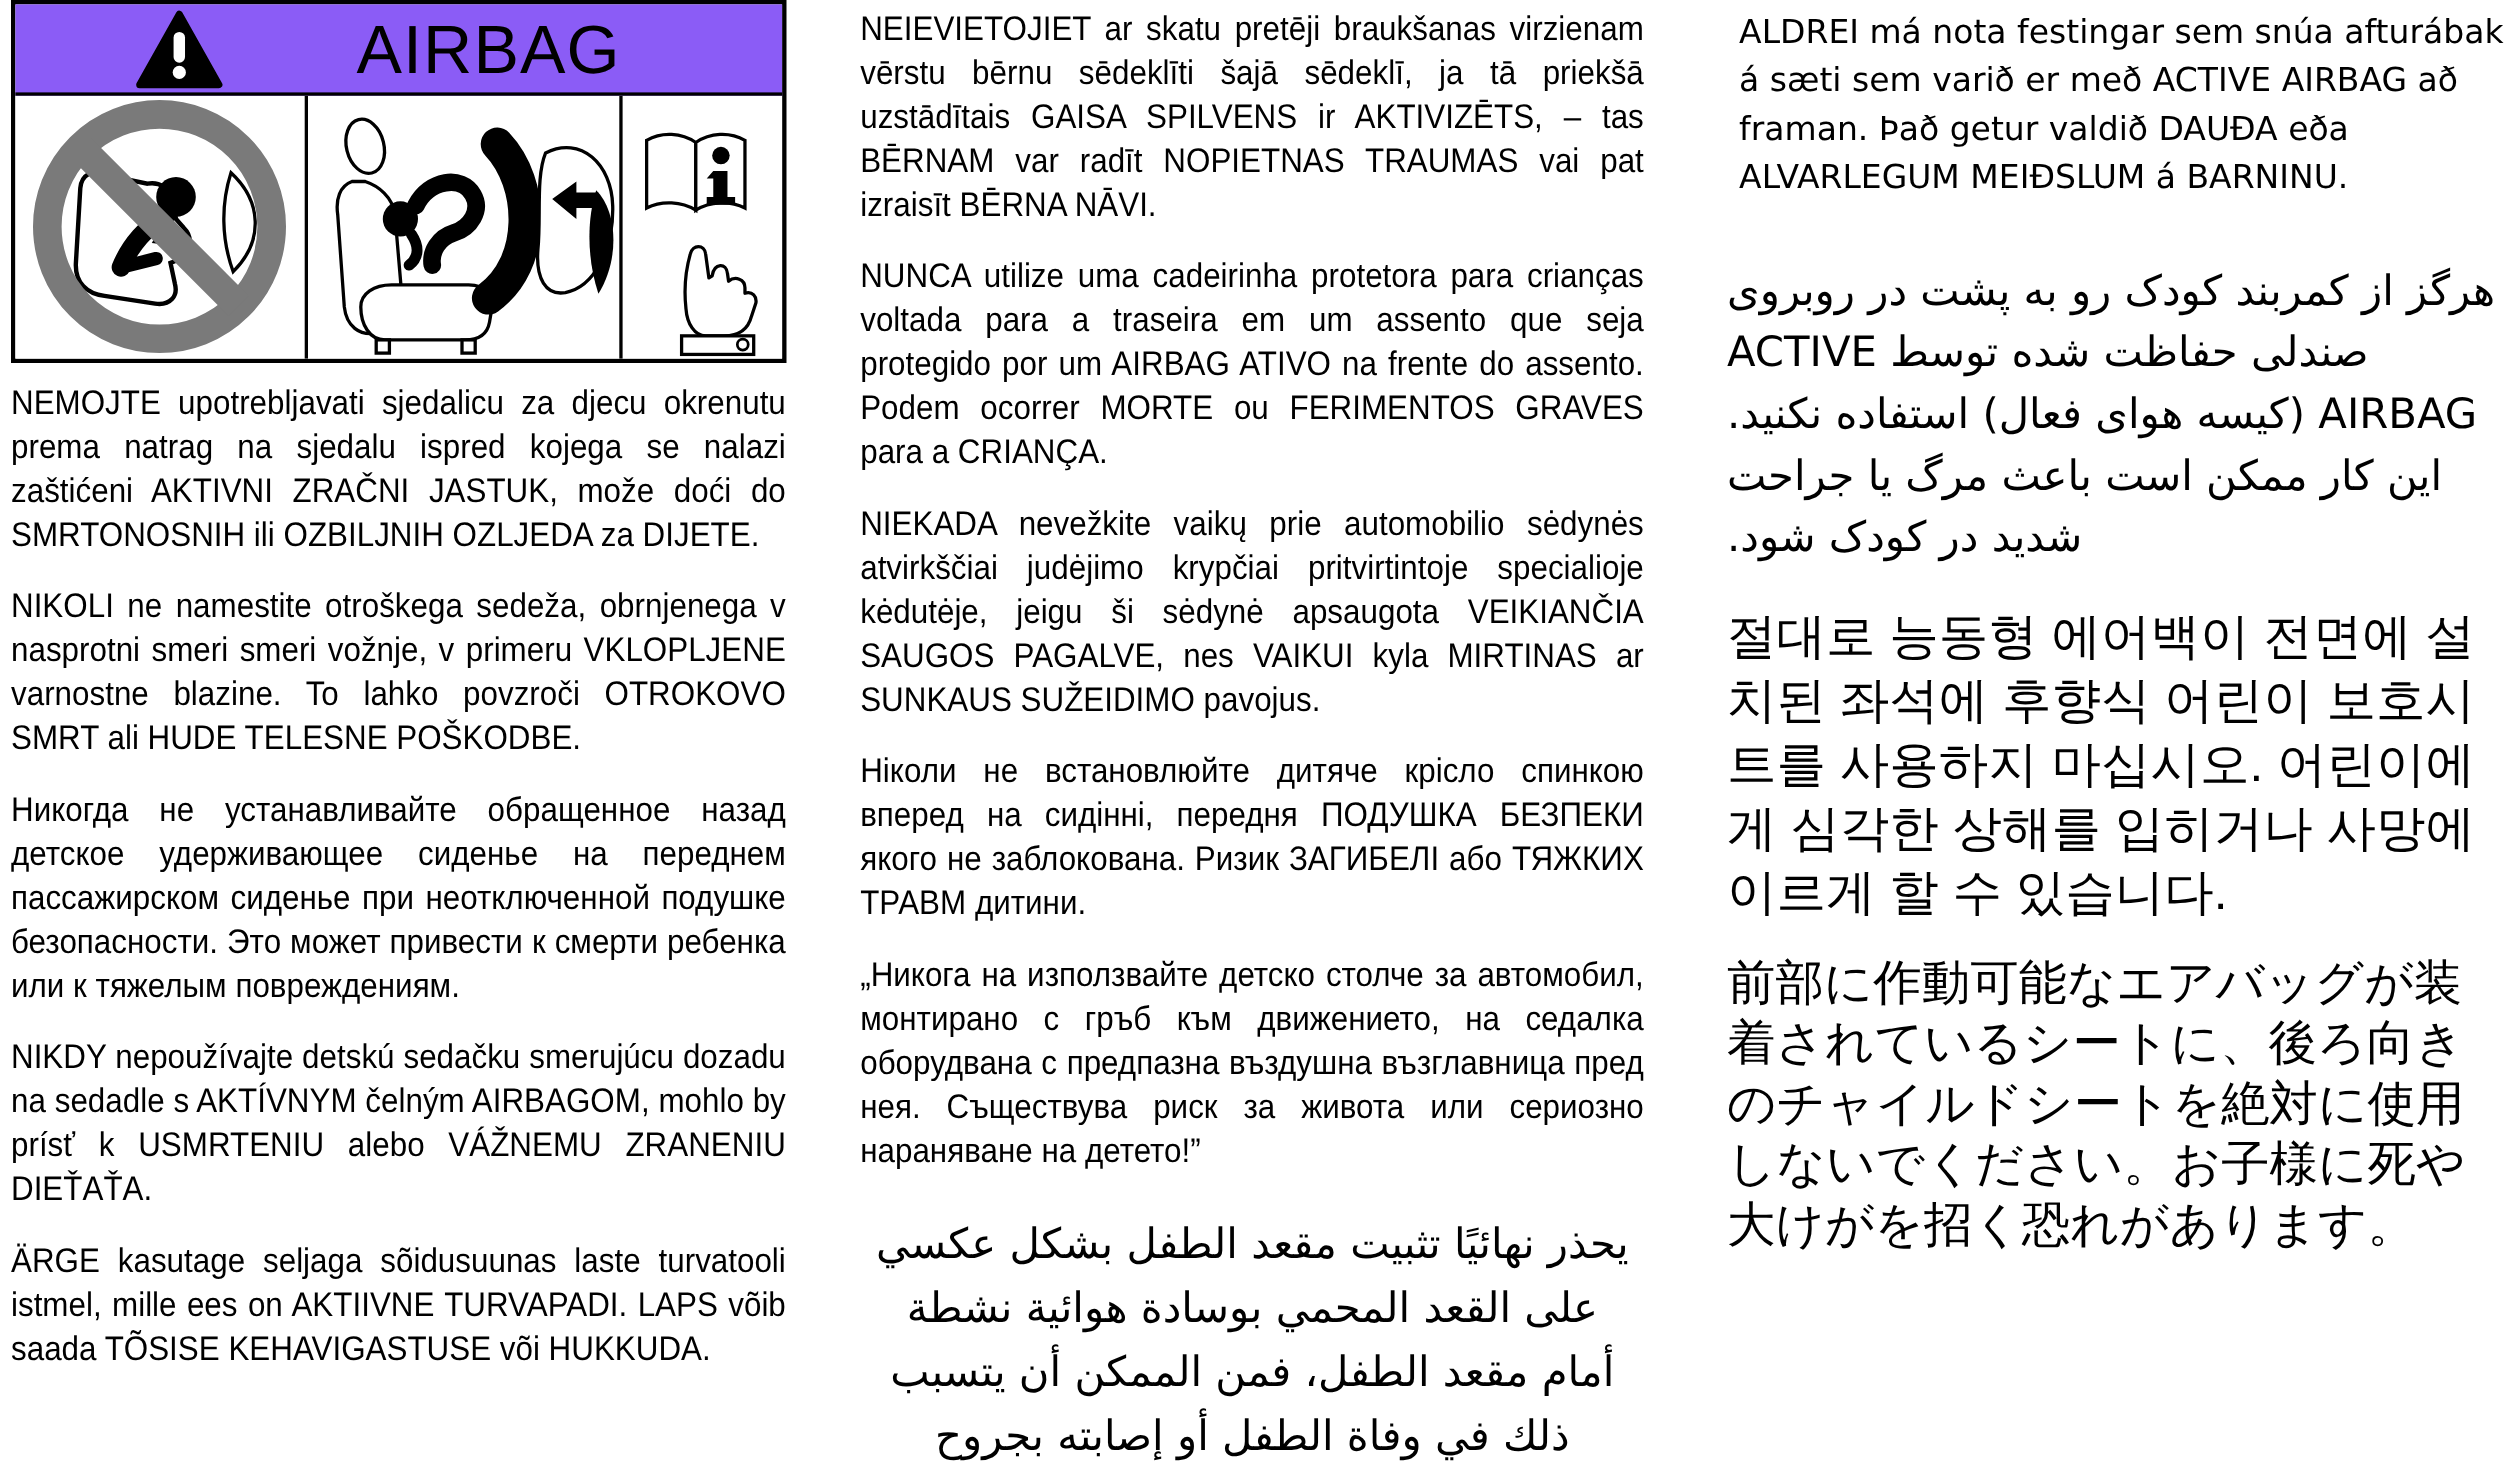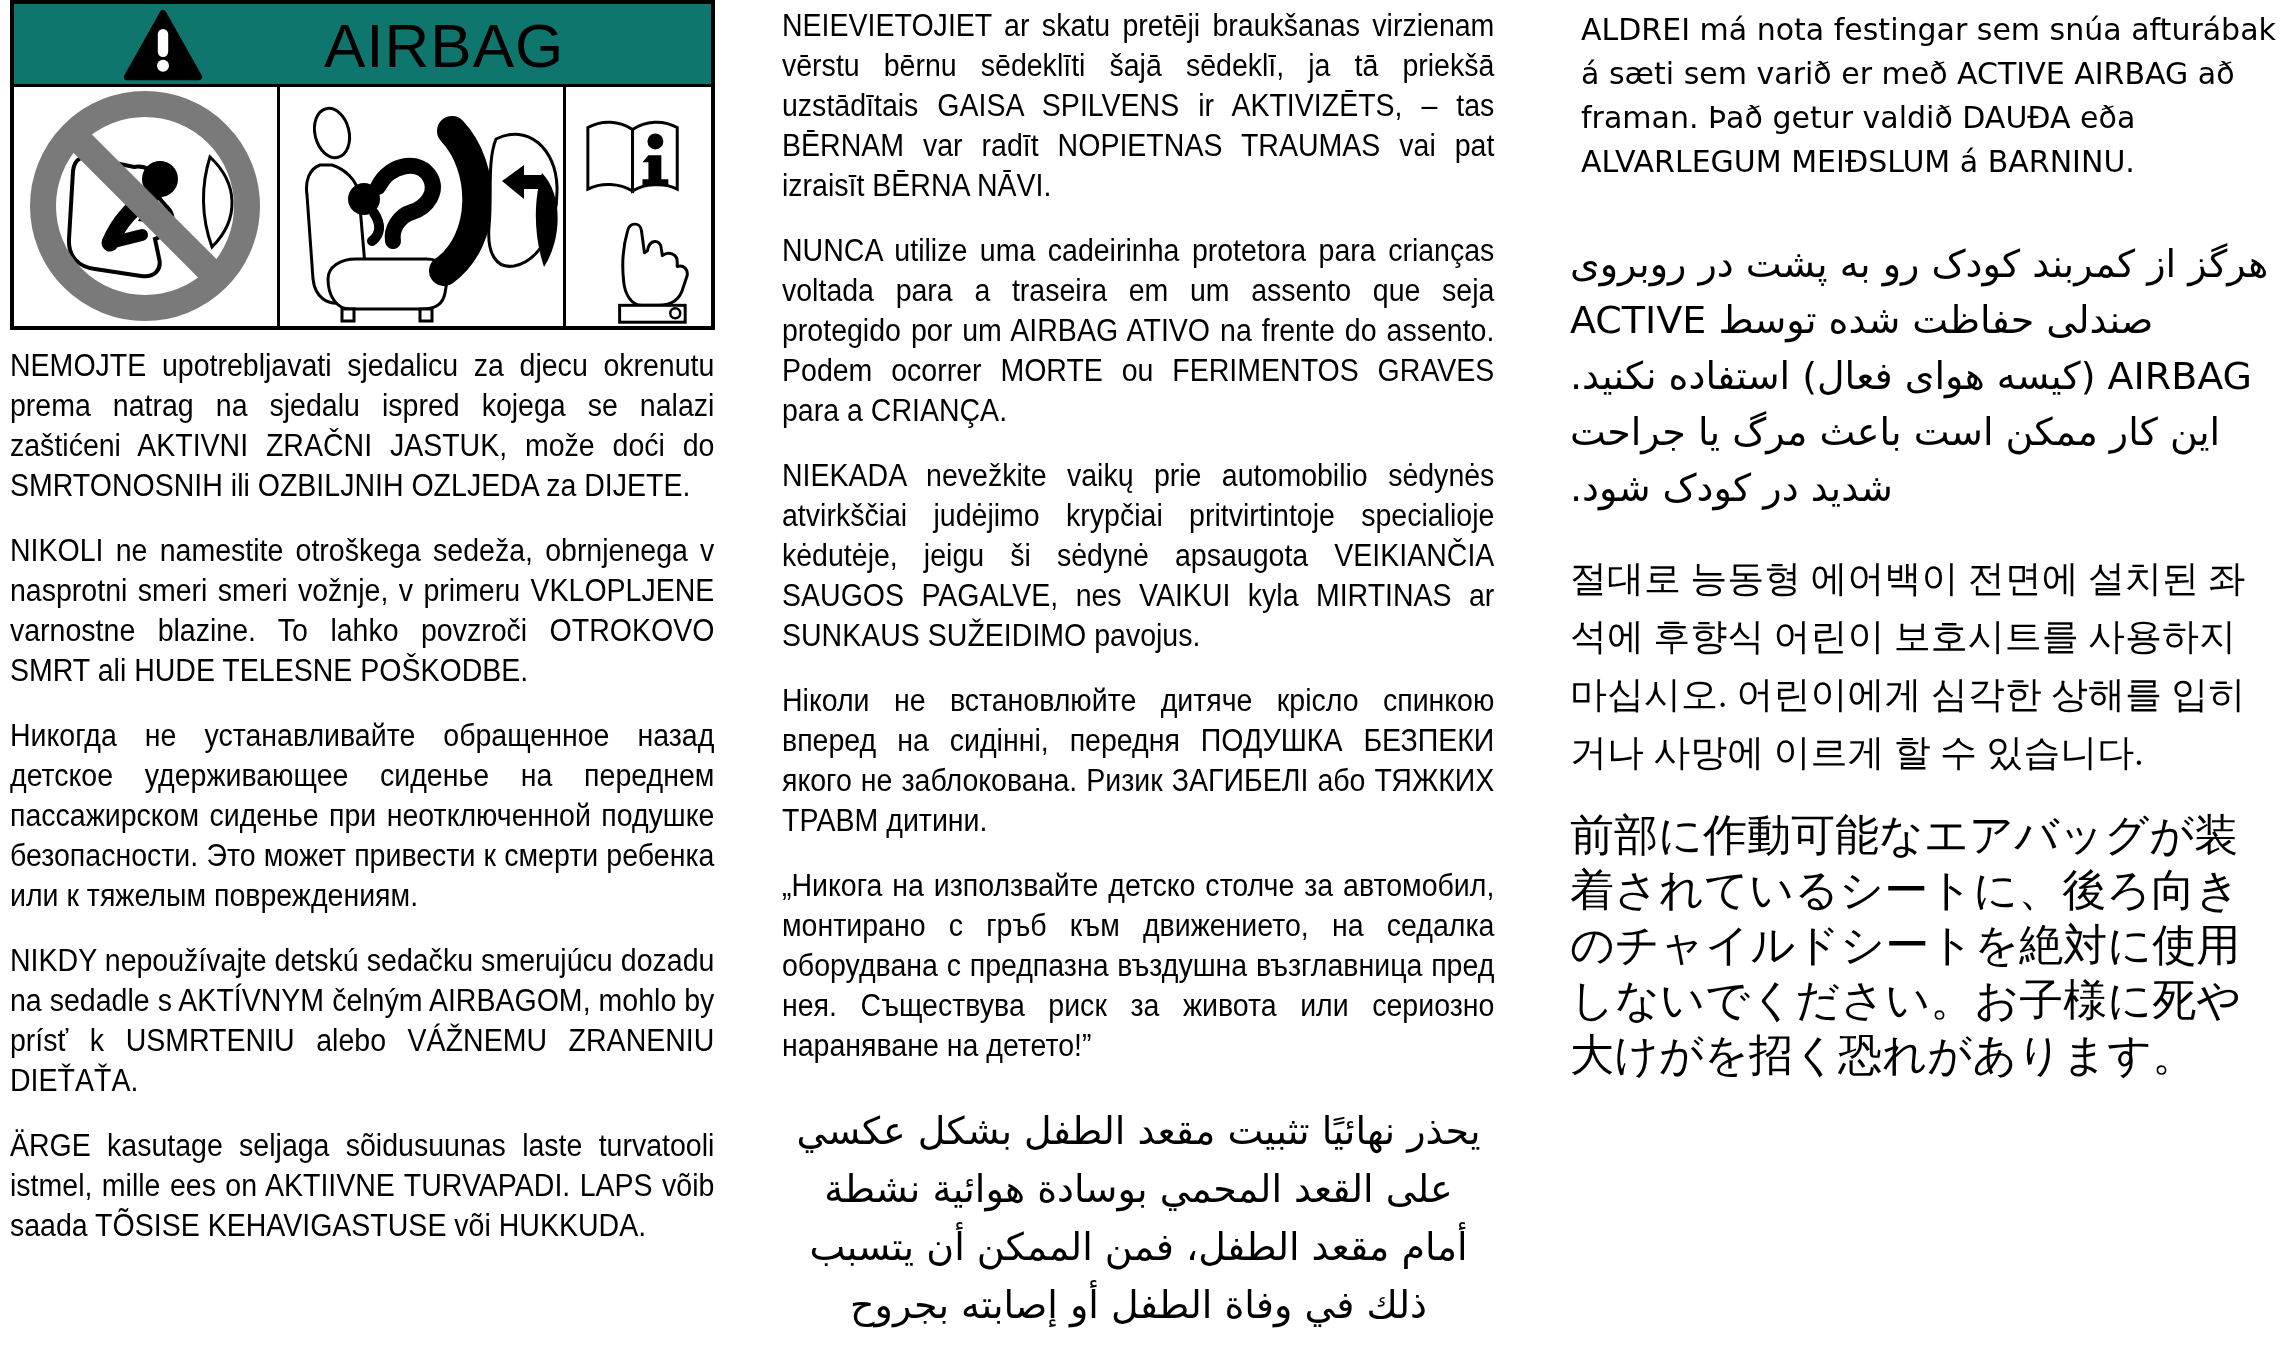--- a/index.html
+++ b/index.html
@@ -13,39 +13,39 @@
 
   
   .narrow{transform:scaleX(0.92);transform-origin:0 0;width:108.6%;}
 
   .wtxt{font-family:"Liberation Sans",sans-serif;font-size:31px;line-height:40px;
         text-align:justify;margin:0 0 25px 0;}
   .col-mid .wtxt:first-child{margin-top:4px;}
 
   
   .picto{width:697px;height:322px;border:4px solid #000;margin-bottom:16px;box-sizing:content-box;}
-  .picto-header{position:relative;height:80px;background:#0f766e;border-bottom:3px solid #000;}
+  .picto-header{position:relative;height:80px;background:#8b5cf6;border-bottom:3px solid #000;}
   .tri{position:absolute;left:108px;top:5px;}
   .picto-title{position:absolute;left:310px;top:6px;font-family:"Liberation Sans",sans-serif;
                font-size:62px;letter-spacing:1px;color:#000;}
   .picto-body{display:flex;height:239px;background:#fff;}
   .panel{height:100%;}
   .p1{width:263px;border-right:3px solid #000;}
   .p2{width:283px;border-right:3px solid #000;}
   .p3{flex:1;}
   .panel svg{display:block;width:100%;height:100%;}
 
   
   .rtxt{font-family:"DejaVu Sans","Liberation Sans",sans-serif;font-size:30px;line-height:44px;
         text-align:left;margin:0 0 52px 11px;}
   .fa-txt{font-family:"DejaVu Sans",sans-serif;font-size:38px;line-height:56px;direction:rtl;
         text-align:left;margin:0 0 34px 0;}
   .ar-txt{font-family:"DejaVu Sans",sans-serif;font-size:38px;line-height:58px;direction:rtl;
         text-align:center;margin:36px 10px 0 10px;}
-  .ko-txt{font-family:Liberation Serif, serif;font-size:37px;line-height:58px;margin:0 0 26px 0;}
+  .ko-txt{font-family:Liberation Sans, sans-serif;font-size:45px;line-height:58px;margin:0 0 26px 0;}
   .ja-txt{font-family:"Liberation Serif","DejaVu Serif",serif;font-size:44px;line-height:55px;margin:0 0 28px 0;}
 </style>
 </head>
 <body>
 
 <div class="page">
 
   <div class="col col-left">
 
     <div class="picto">

